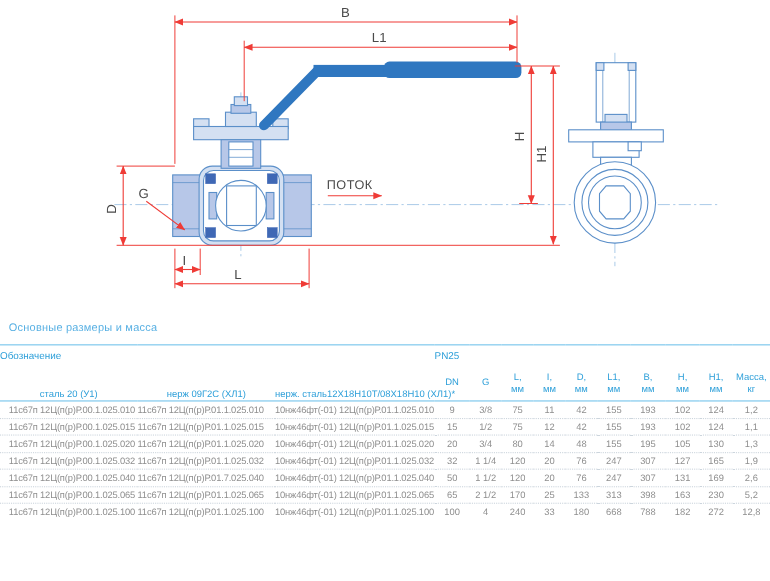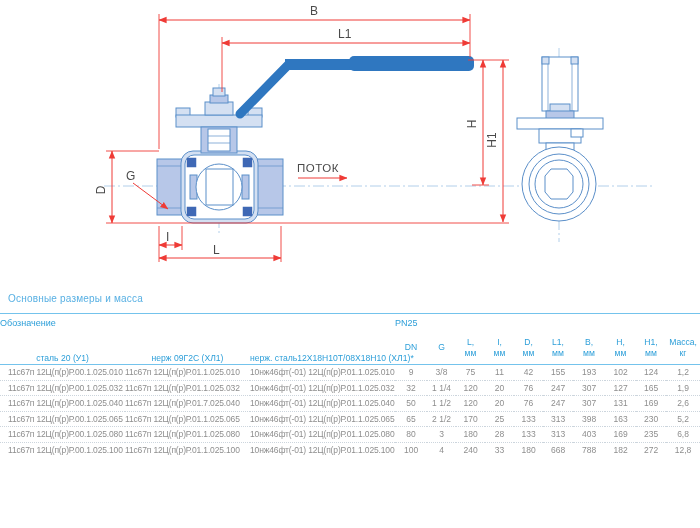--- a/index.html
+++ b/index.html
@@ -213,20 +213,50 @@
           <td class="num">75</td>
           <td class="num">11</td>
           <td class="num">42</td>
           <td class="num">155</td>
           <td class="num">193</td>
           <td class="num">102</td>
           <td class="num">124</td>
           <td class="num">1,2</td>
         </tr>
         <tr>
+          <td class="desig c1">11с67п 12Ц(п(р)Р.00.1.025.015</td>
+          <td class="desig">11с67п 12Ц(п(р)Р.01.1.025.015</td>
+          <td class="desig">10нж46фт(-01) 12Ц(п(р)Р.01.1.025.015</td>
+          <td class="num">15</td>
+          <td class="num">1/2</td>
+          <td class="num">75</td>
+          <td class="num">12</td>
+          <td class="num">42</td>
+          <td class="num">155</td>
+          <td class="num">193</td>
+          <td class="num">102</td>
+          <td class="num">124</td>
+          <td class="num">1,1</td>
+        </tr>
+        <tr>
+          <td class="desig c1">11с67п 12Ц(п(р)Р.00.1.025.020</td>
+          <td class="desig">11с67п 12Ц(п(р)Р.01.1.025.020</td>
+          <td class="desig">10нж46фт(-01) 12Ц(п(р)Р.01.1.025.020</td>
+          <td class="num">20</td>
+          <td class="num">3/4</td>
+          <td class="num">80</td>
+          <td class="num">14</td>
+          <td class="num">48</td>
+          <td class="num">155</td>
+          <td class="num">195</td>
+          <td class="num">105</td>
+          <td class="num">130</td>
+          <td class="num">1,3</td>
+        </tr>
+        <tr>
           <td class="desig c1">11с67п 12Ц(п(р)Р.00.1.025.032</td>
           <td class="desig">11с67п 12Ц(п(р)Р.01.1.025.032</td>
           <td class="desig">10нж46фт(-01) 12Ц(п(р)Р.01.1.025.032</td>
           <td class="num">32</td>
           <td class="num">1 1/4</td>
           <td class="num">120</td>
           <td class="num">20</td>
           <td class="num">76</td>
           <td class="num">247</td>
           <td class="num">307</td>
@@ -258,35 +288,20 @@
           <td class="num">170</td>
           <td class="num">25</td>
           <td class="num">133</td>
           <td class="num">313</td>
           <td class="num">398</td>
           <td class="num">163</td>
           <td class="num">230</td>
           <td class="num">5,2</td>
         </tr>
         <tr>
-          <td class="desig c1">11с67п 12Ц(п(р)Р.00.1.025.080</td>
-          <td class="desig">11с67п 12Ц(п(р)Р.01.1.025.080</td>
-          <td class="desig">10нж46фт(-01) 12Ц(п(р)Р.01.1.025.080</td>
-          <td class="num">80</td>
-          <td class="num">3</td>
-          <td class="num">180</td>
-          <td class="num">28</td>
-          <td class="num">133</td>
-          <td class="num">313</td>
-          <td class="num">403</td>
-          <td class="num">169</td>
-          <td class="num">235</td>
-          <td class="num">6,8</td>
-        </tr>
-        <tr>
           <td class="desig c1">11с67п 12Ц(п(р)Р.00.1.025.100</td>
           <td class="desig">11с67п 12Ц(п(р)Р.01.1.025.100</td>
           <td class="desig">10нж46фт(-01) 12Ц(п(р)Р.01.1.025.100</td>
           <td class="num">100</td>
           <td class="num">4</td>
           <td class="num">240</td>
           <td class="num">33</td>
           <td class="num">180</td>
           <td class="num">668</td>
           <td class="num">788</td>

